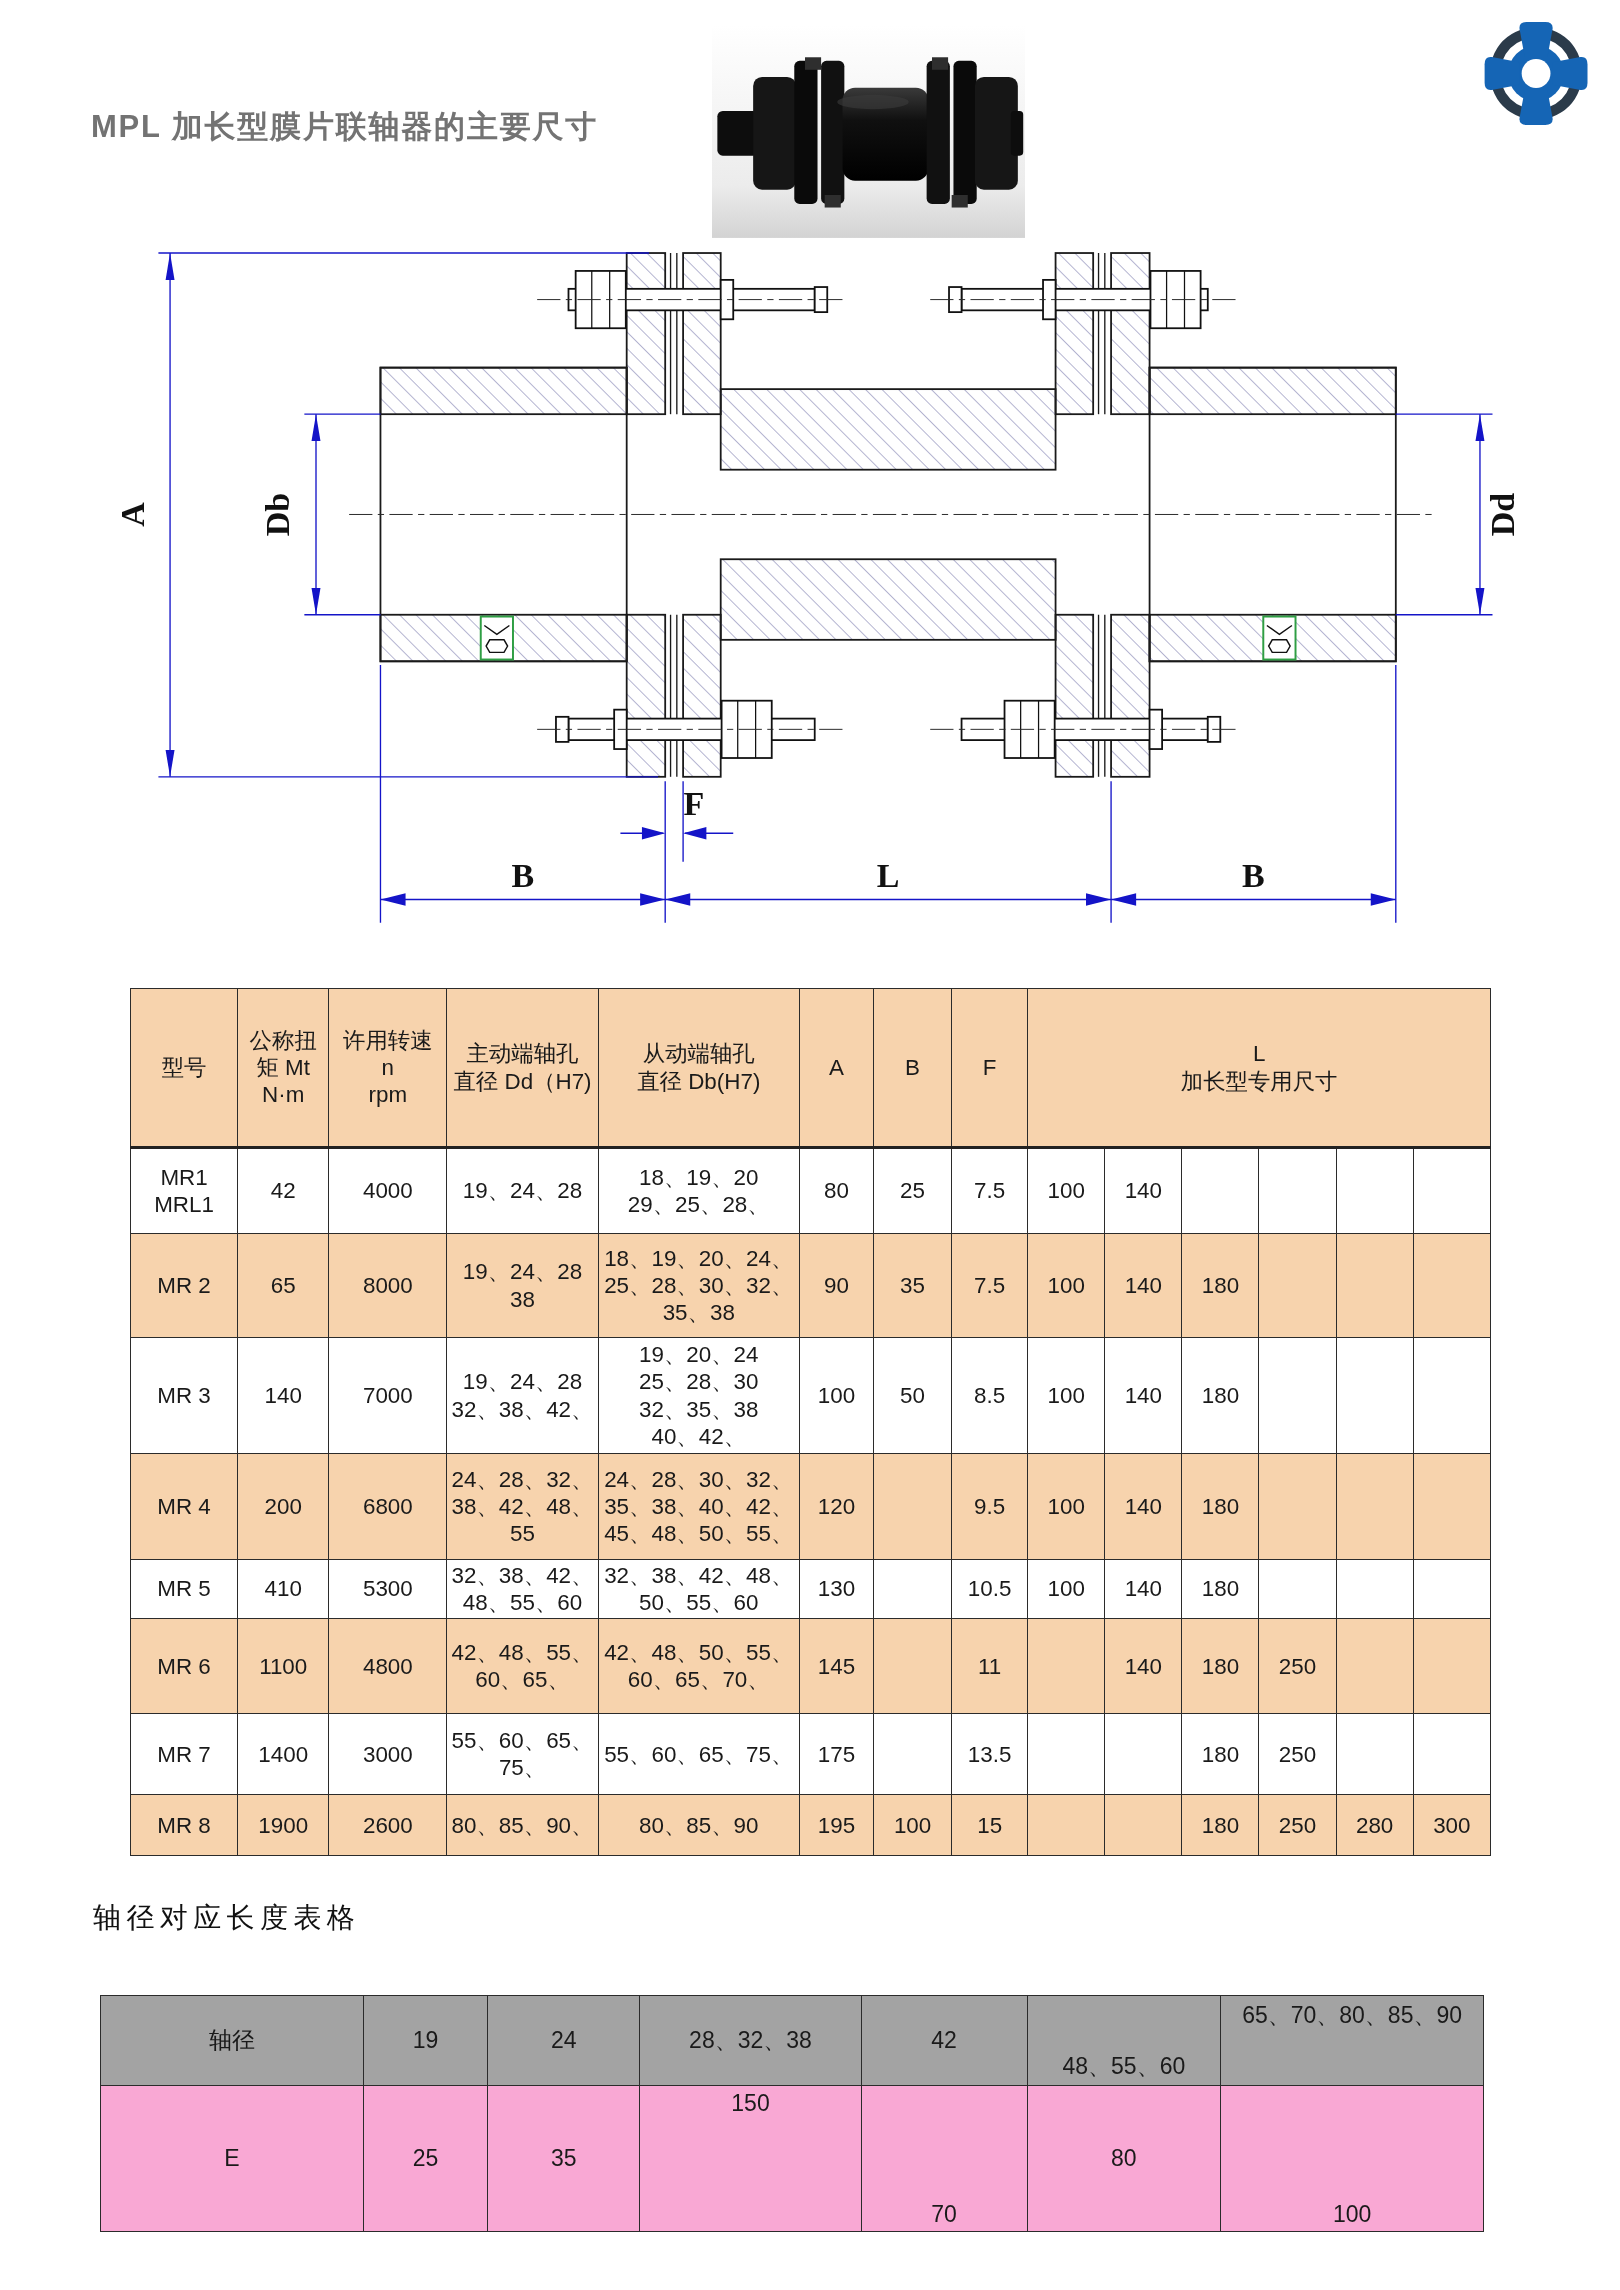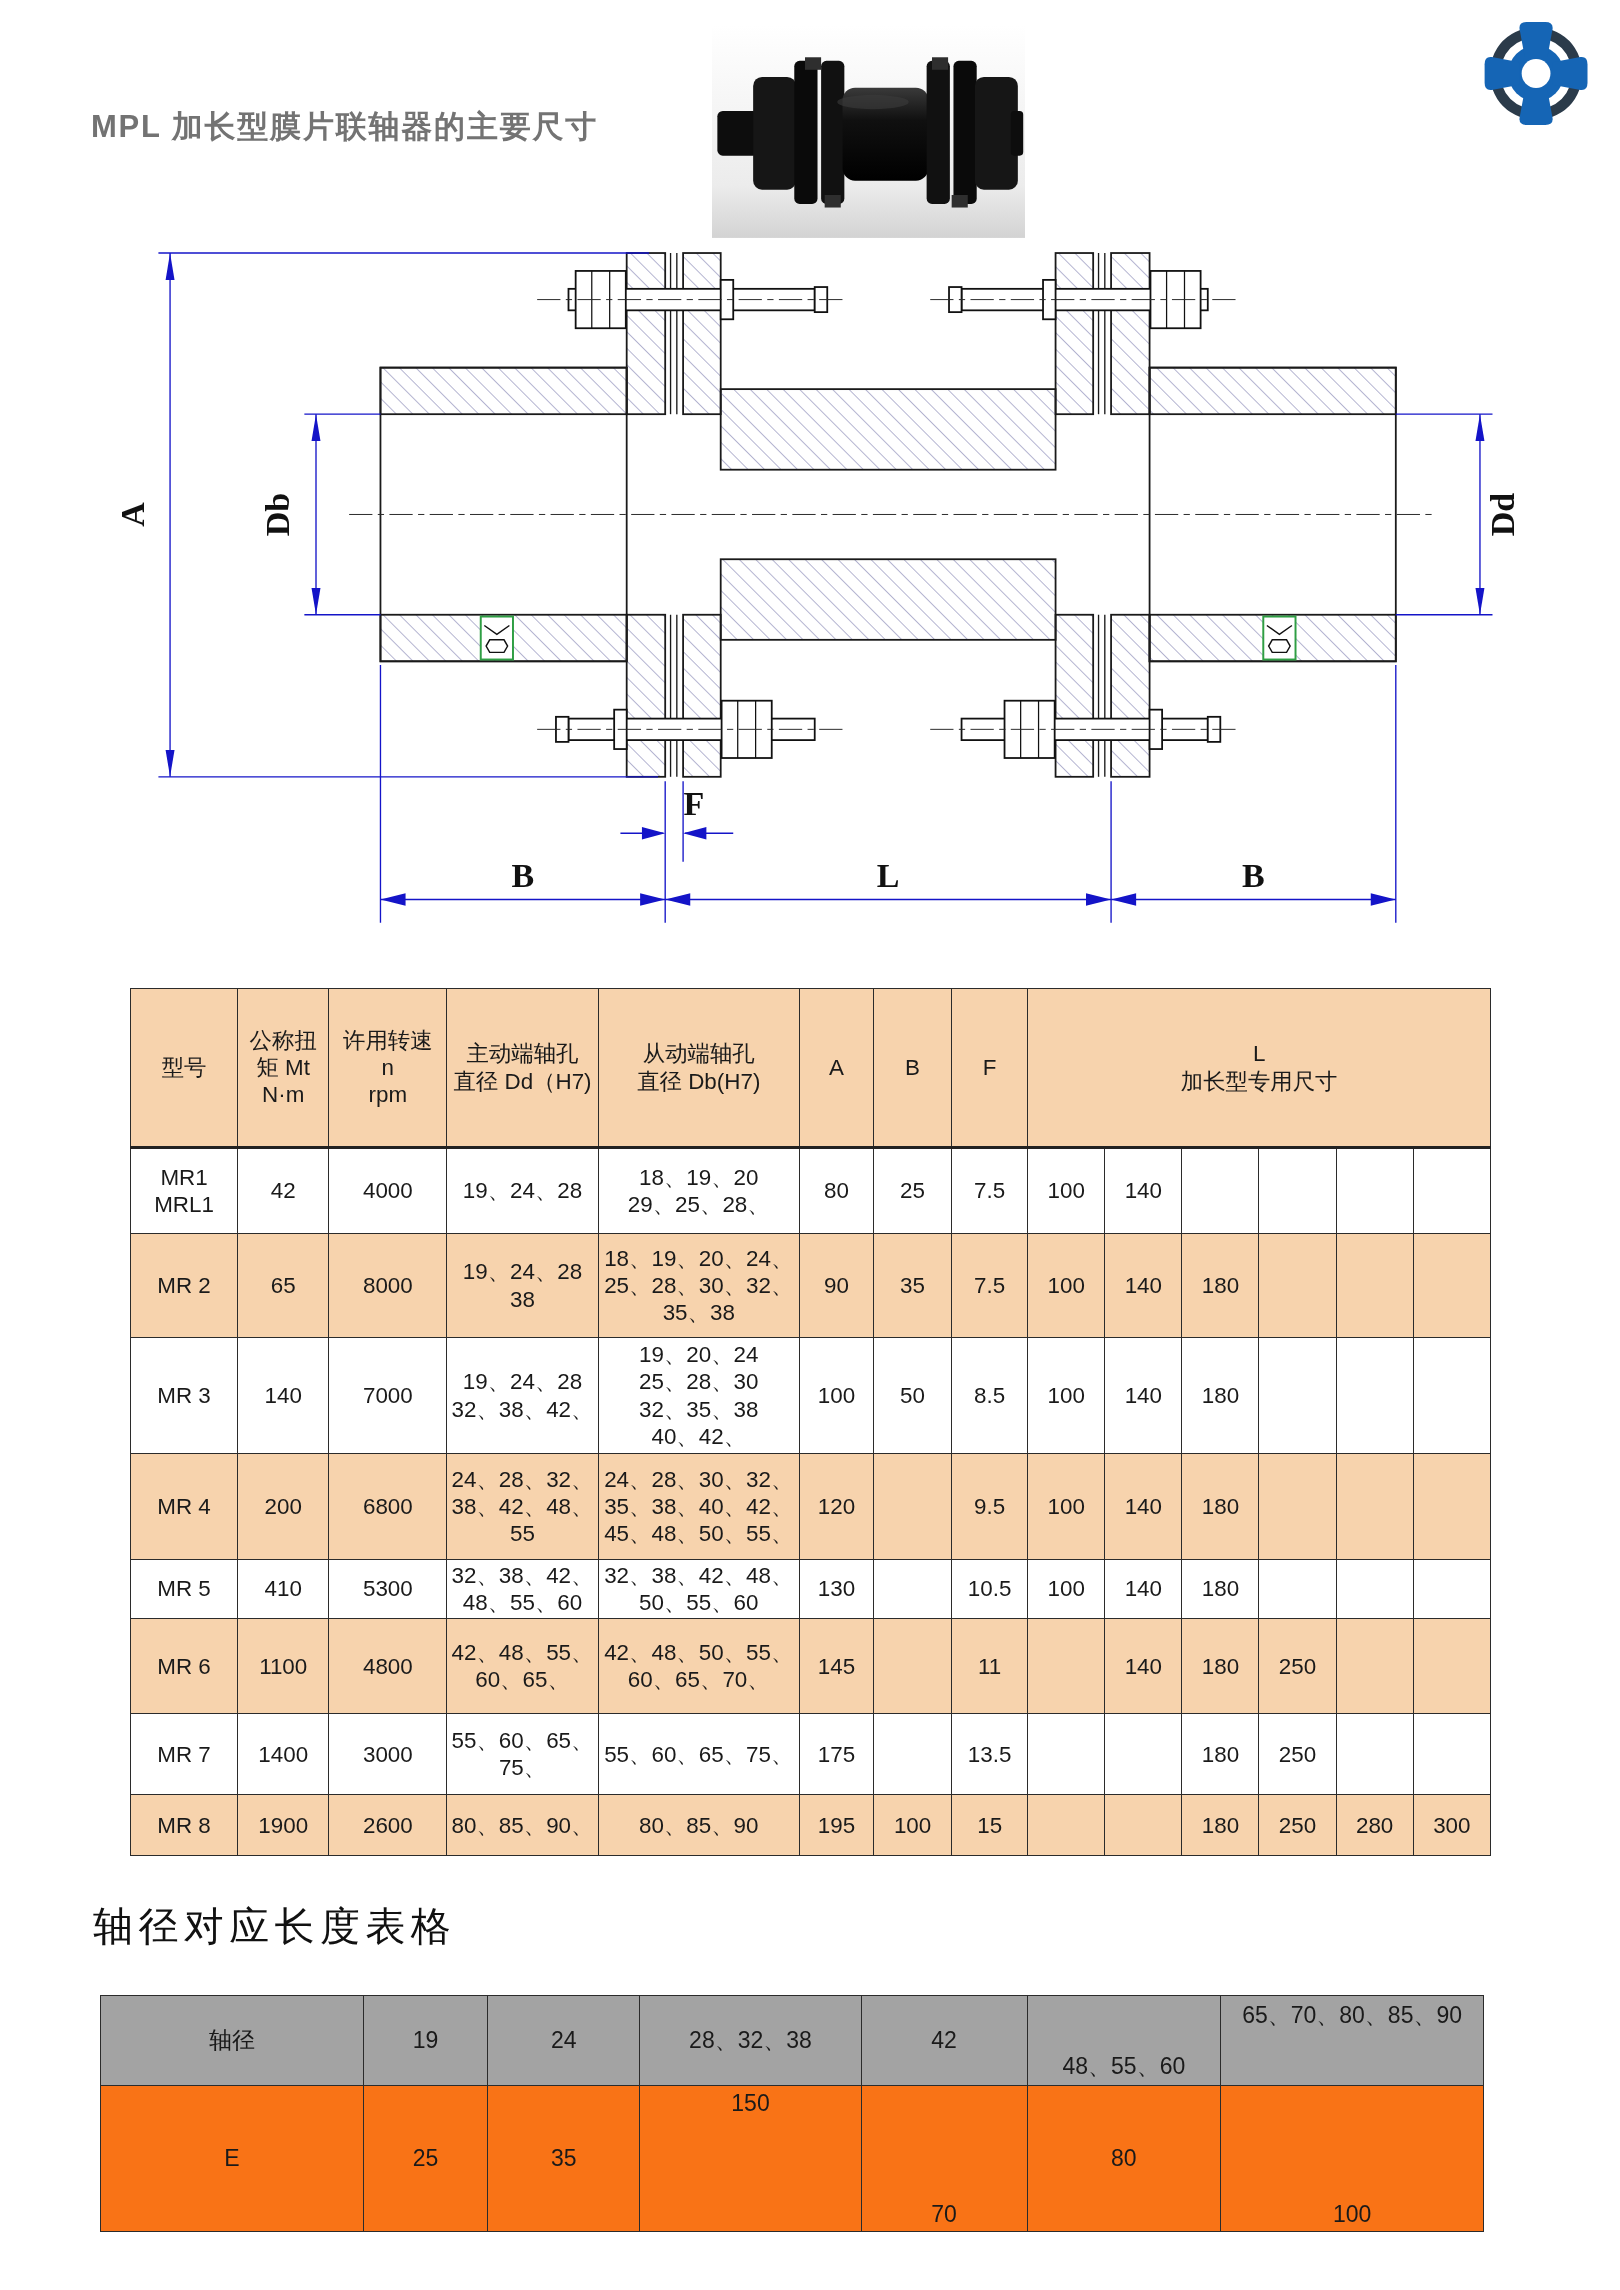--- a/index.html
+++ b/index.html
@@ -19,27 +19,27 @@
   #main-table{position:absolute;left:130px;top:988px;width:1361px;font-size:22.4px;line-height:1.22;}
   #main-table td{
     border:1.8px solid #2b2b2b;text-align:center;vertical-align:middle;padding:1.8px 1.8px;
     overflow:hidden;
   }
   #main-table tr.hd td{border-bottom:3.6px solid #222;}
   #main-table tr{background:#ffffff;}
   #main-table tr.shaded td, #main-table tr.hd td{background:#f7d3ad;}
   .ln{display:block;}
   .sec2-heading{
-    position:absolute;left:93px;top:1899px;font-size:40px;letter-spacing:5.4px;
+    position:absolute;left:93px;top:1899px;font-size:28px;letter-spacing:5.4px;
     font-family:"Liberation Serif","DejaVu Serif",serif;color:#111;font-weight:500;
   }
   #length-table{position:absolute;left:100px;top:1995px;width:1384px;font-size:23px;}
   #length-table td{border:1.8px solid #2b2b2b;text-align:center;padding:3.6px 3.6px;}
   #length-table tr.hd td{background:#a3a3a3;height:82px;}
-  #length-table tr.dat td{background:#f97316;height:138px;}
+  #length-table tr.dat td{background:#f9a8d4;height:138px;}
 </style>
 </head>
 <body>
 
 <div class="page-title">MPL 加长型膜片联轴器的主要尺寸</div>
 
 <div class="photo-wrap">
   <svg width="313" height="213" viewBox="0 0 350 238">
     <defs>
       <linearGradient id="phbg" x1="0" y1="0" x2="0" y2="1">

